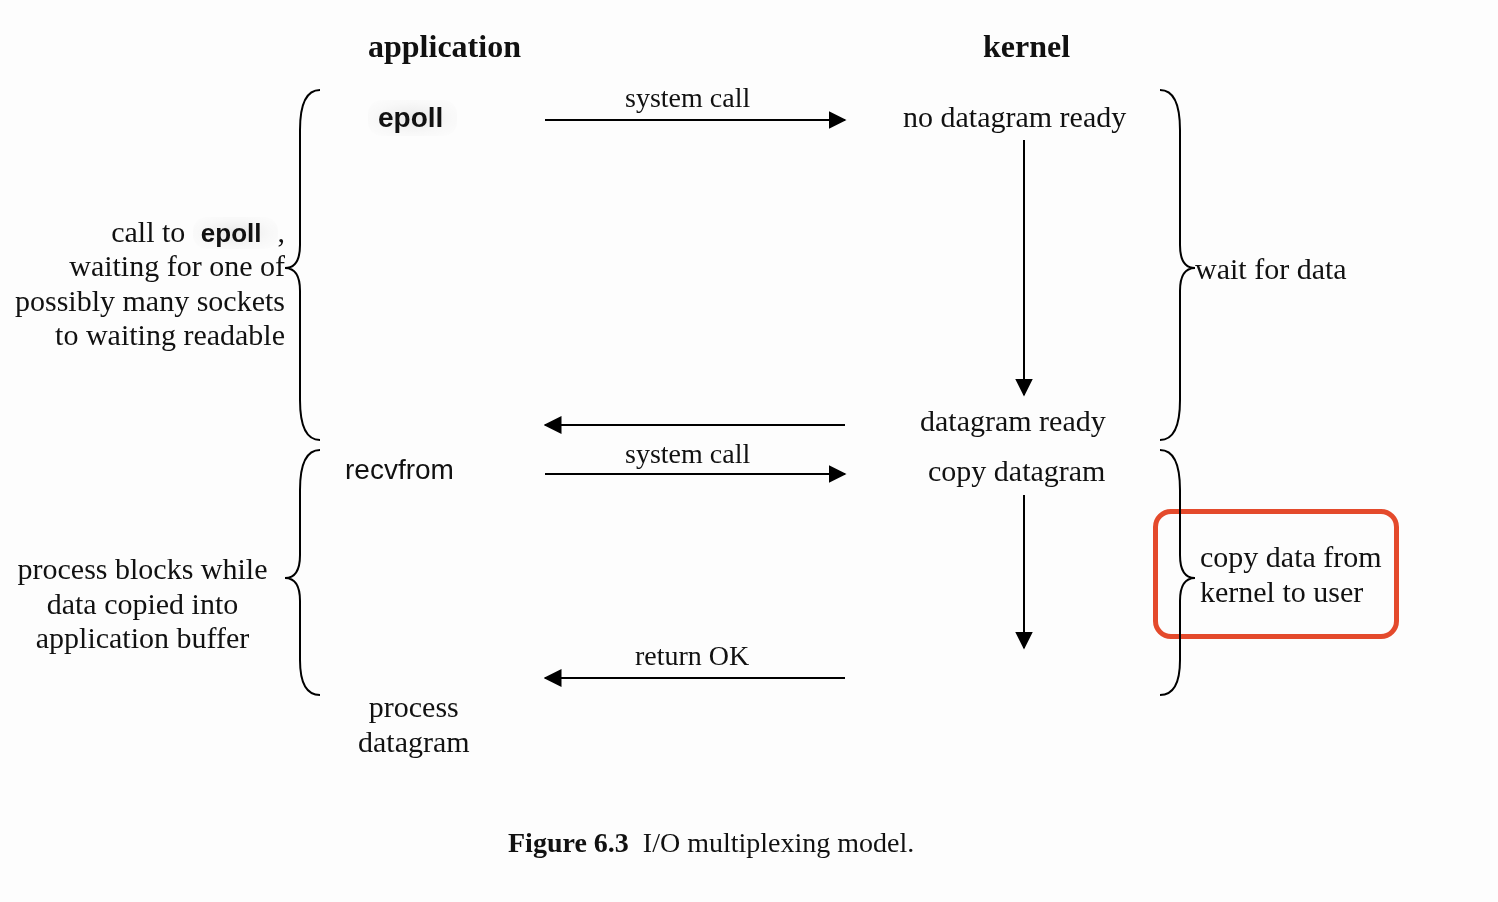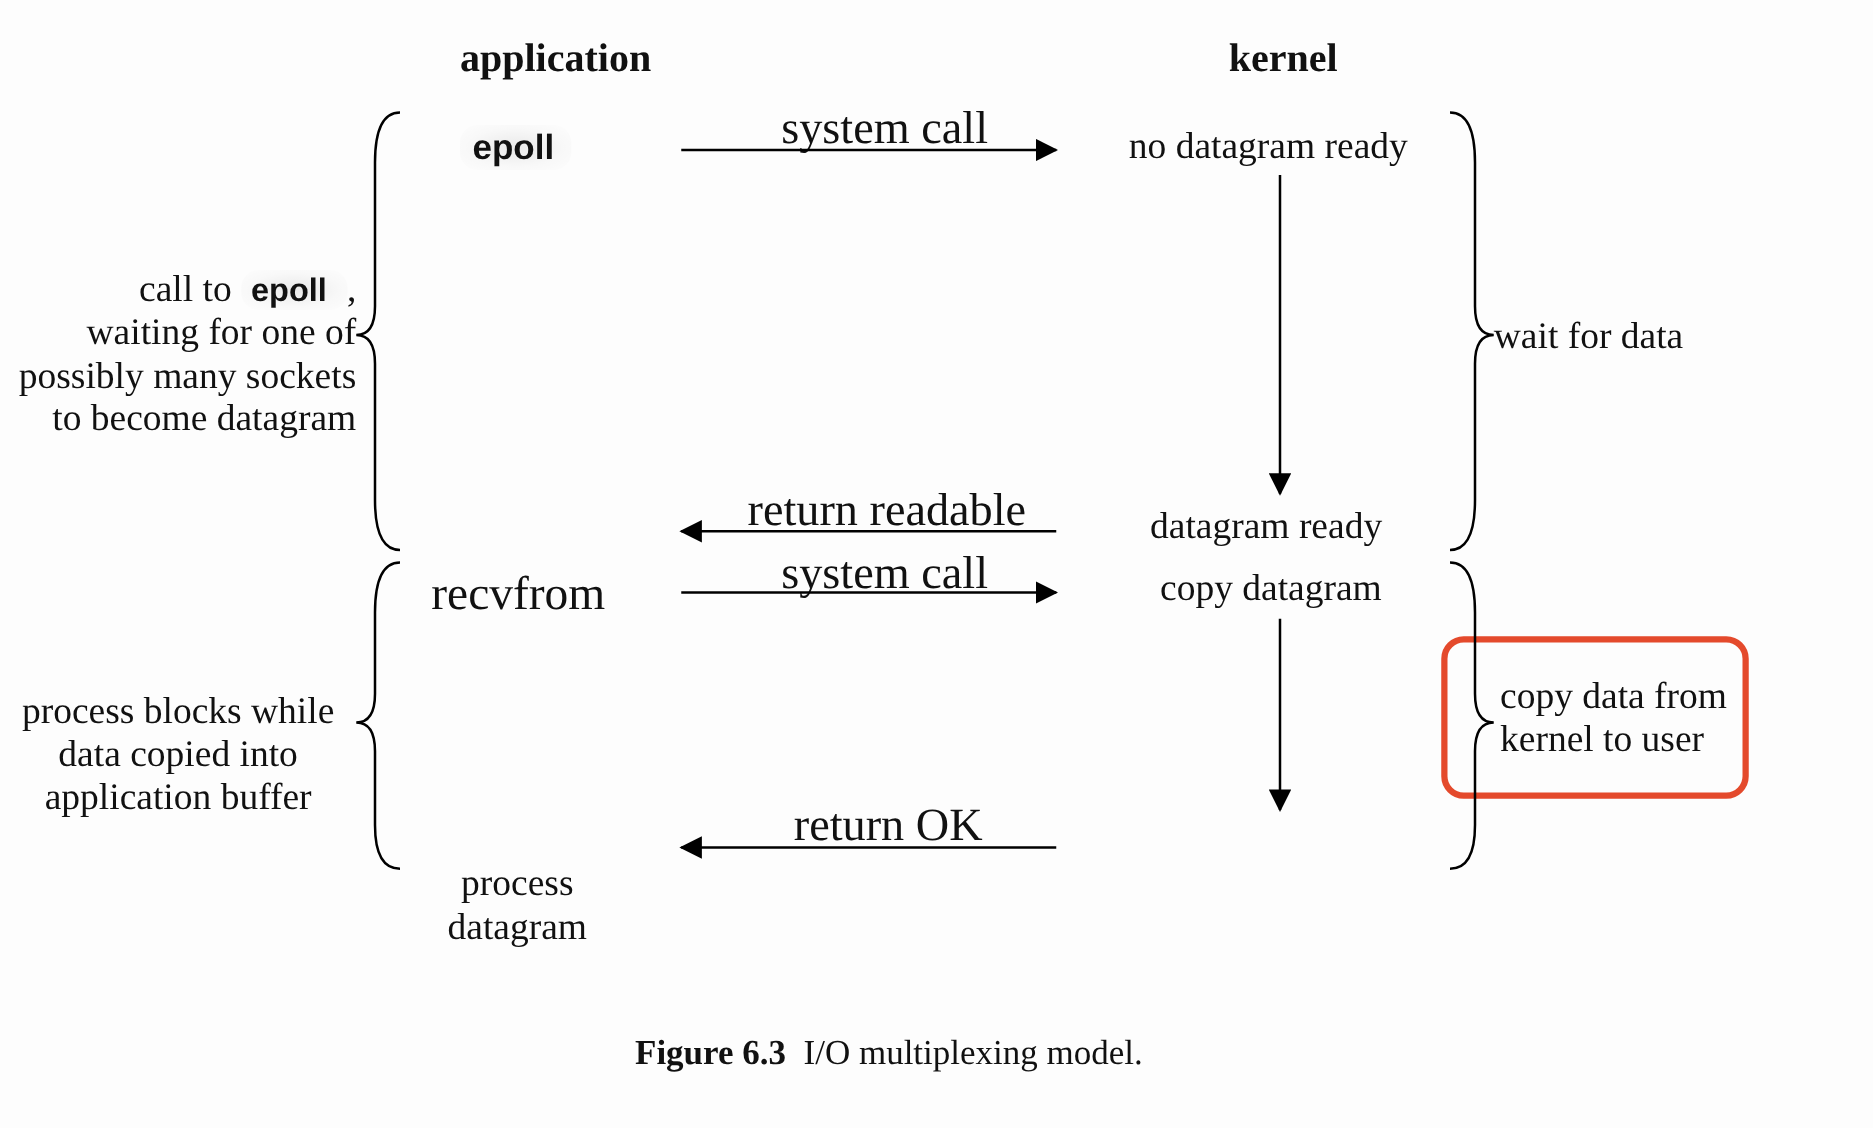--- a/index.html
+++ b/index.html
@@ -18,23 +18,23 @@
   }
   .txt {
     position: absolute;
     white-space: pre;
     line-height: 1.15;
   }
   .heading {
     font-weight: 700;
     font-size: 32px;
   }
-  .body24 { font-size: 37px; }
+  .body24 { font-size: 28px; }
   .body26 { font-size: 30px; }
-  .mono   { font-family: Liberation Serif, serif; font-size: 38px; }
+  .mono   { font-family: Liberation Sans, sans-serif; font-size: 28px; }
   .caption { font-size: 28px; }
 
   .smudge {
     background: radial-gradient(ellipse at center, rgba(0,0,0,0.08) 0%, rgba(0,0,0,0.02) 60%, rgba(0,0,0,0) 100%);
     border-radius: 14px;
     padding: 2px 14px 2px 10px;
   }
 
   .highlight-box {
     position: absolute;
@@ -59,31 +59,30 @@
   <div class="txt mono" style="left:345px; top:454px;">recvfrom</div>
 
   <div class="txt body26" style="left:358px; top:690px; text-align:center;">process
 datagram</div>
 
   <div class="txt body26" style="left:903px; top:100px;">no datagram ready</div>
   <div class="txt body26" style="left:920px; top:404px;">datagram ready</div>
   <div class="txt body26" style="left:928px; top:454px;">copy datagram</div>
 
   <div class="txt body24" style="left:625px; top:82px;">system call</div>
-  <div class="txt body24" style="left:598px; top:388px;">return readable</div>
   <div class="txt body24" style="left:625px; top:438px;">system call</div>
   <div class="txt body24" style="left:635px; top:640px;">return OK</div>
 
   <div class="txt body26" style="left:0px; top:180px; width:285px; text-align:right; white-space:normal;">
     <br>
     <span>call to </span>
     <span class="smudge" style="font-family:Arial,Helvetica,sans-serif; font-weight:600; font-size:26px; padding:1px 16px 1px 8px;">epoll</span><span>,</span><br>
     <span>waiting for one of</span><br>
     <span>possibly many sockets</span><br>
-    <span>to become datagram</span>
+    <span>to waiting readable</span>
   </div>
 
   <div class="txt body26" style="left:0px; top:524px; width:285px; text-align:center; white-space:normal;margin-top:28px;">process blocks while
 data copied into
 application buffer</div>
 
   <div class="txt body26" style="left:1195px; top:252px;">wait for data</div>
 
   <div class="txt body26" style="left:1200px; top:540px; white-space:pre;">copy data from
 kernel to user</div>

